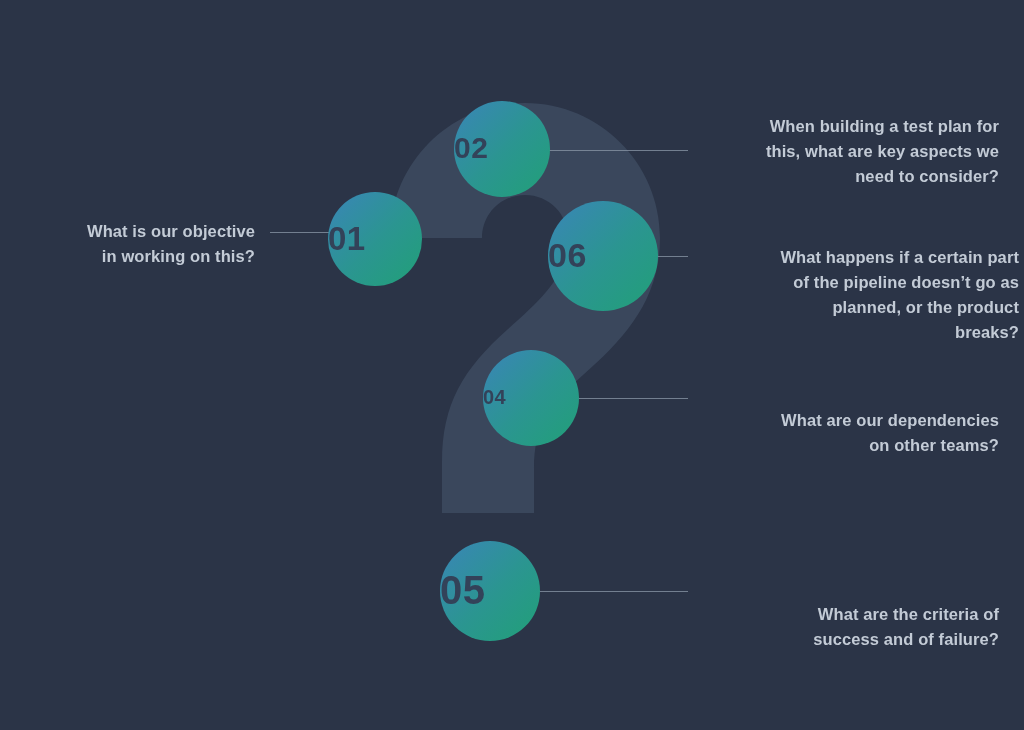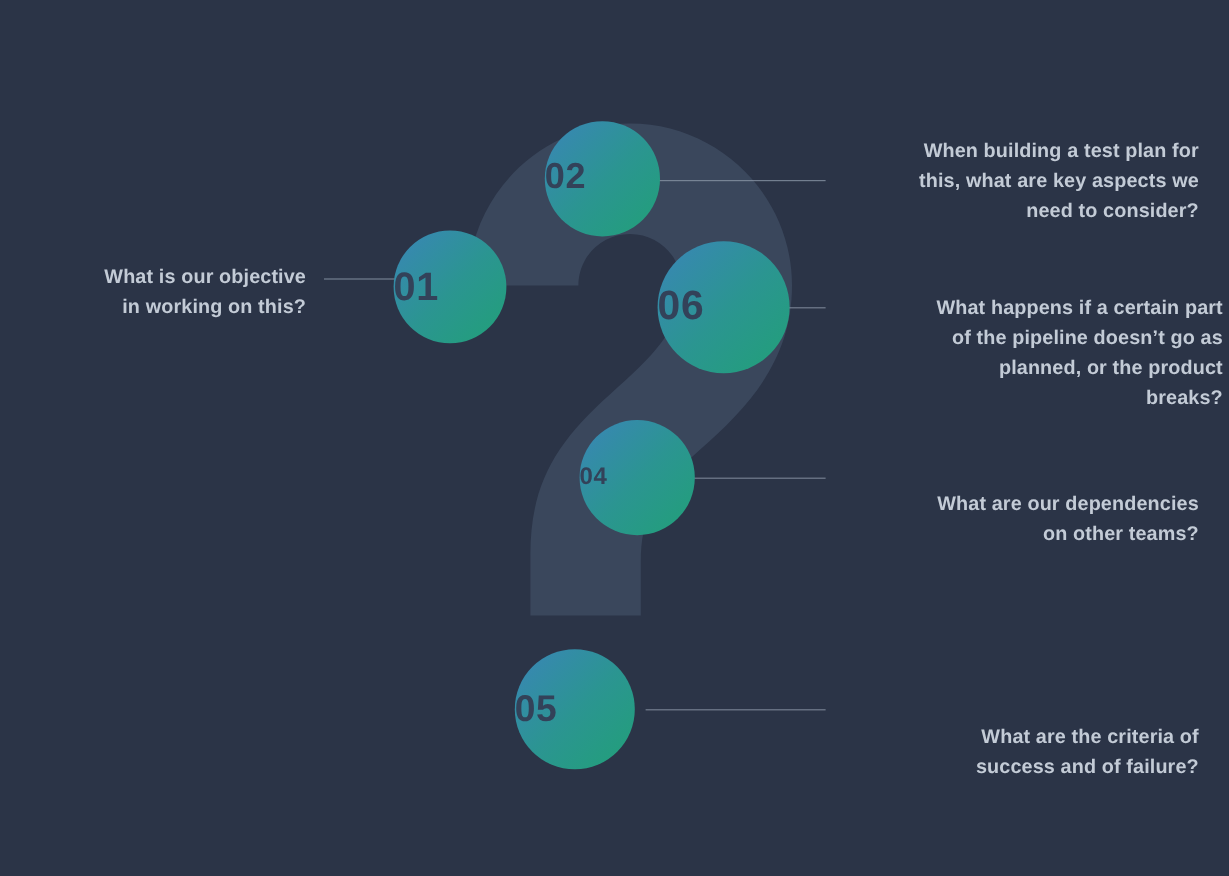--- a/index.html
+++ b/index.html
@@ -115,21 +115,21 @@
   <div class="node" style="left:548px; top:201px; width:110px; height:110px; font-size:34px;
               background:linear-gradient(135deg,#3a85b8 0%,#2b9591 52%,#21a077 100%);">
     <span class="node-label">06</span>
   </div>
 
   <div class="node" style="left:483px; top:350px; width:96px; height:96px; font-size:20px;
               background:linear-gradient(135deg,#3a85b8 0%,#2b9591 52%,#21a077 100%);">
     <span class="node-label">04</span>
   </div>
 
-  <div class="node" style="left:429px; top:541px; width:100px; height:100px; font-size:31px;
+  <div class="node" style="left:440px; top:541px; width:100px; height:100px; font-size:40px;
               background:linear-gradient(135deg,#3a85b8 0%,#2b9591 52%,#21a077 100%);">
     <span class="node-label">05</span>
   </div>
 
   <div class="caption left" style="left:20px; top:219px; width:235px;">What is our objective
 in working on this?</div>
 
   <div class="caption right" style="left:699px; top:114px; width:300px;">When building a test plan for
 this, what are key aspects we
 need to consider?</div>

